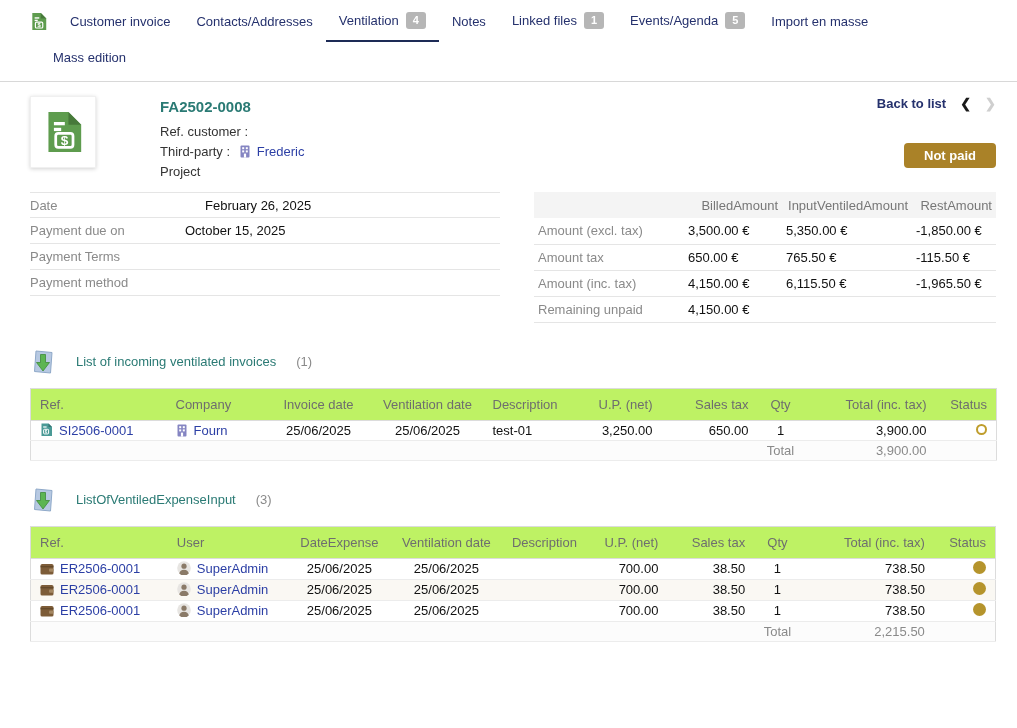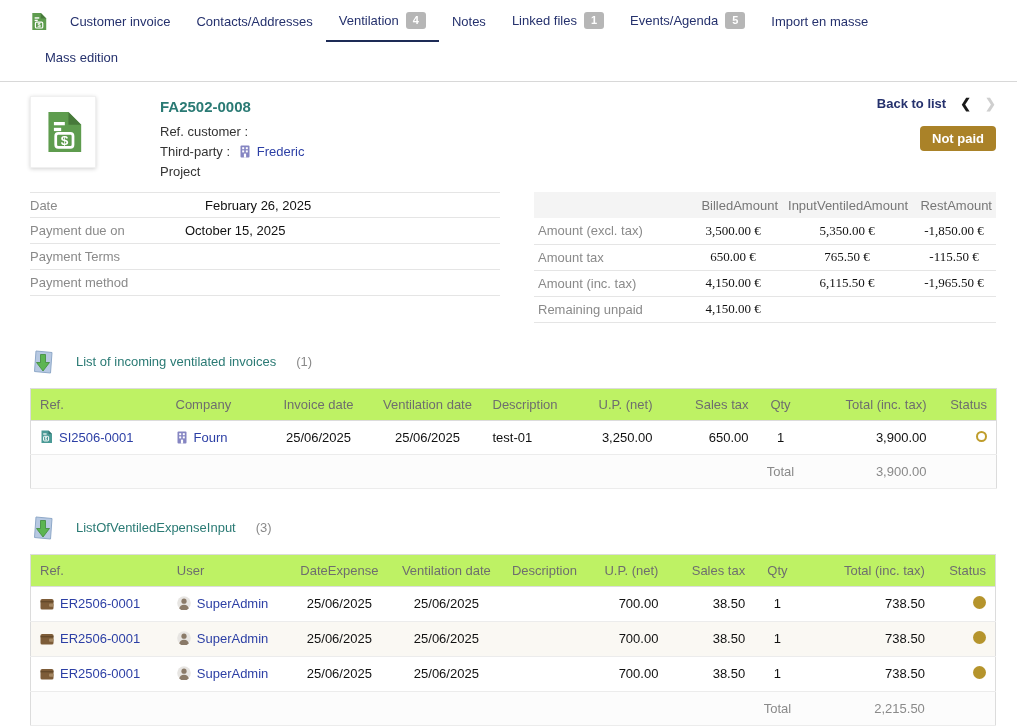--- a/index.html
+++ b/index.html
@@ -8,66 +8,66 @@
 
   
   .tabsbar { display:flex; align-items:flex-end; padding:8px 21px 0 30px; }
   .tabsbar .doc-ic { margin:0 10px 8px 0; }
   .tab { color:#25316d; padding:4px 13px 11px 13px; cursor:pointer; white-space:nowrap;
          border-bottom:2px solid transparent; display:flex; align-items:center; gap:7px;}
   .tab.active { border-bottom:2px solid #1d2b56; }
   .count-badge { background:#b6b6b6; color:#fff; font-size:11px; line-height:1;
          padding:3px 7px; border-radius:3px; font-weight:bold; }
   .tabsrow2 { padding:6px 21px 12px 45px; display:flex; }
-  .tabsrow2 .tab { padding:2px 0 2px 0; }
+  .tabsrow2 .tab { padding:2px 0 2px 0;margin-left:8px; }
   .topline { border-bottom:1px solid #d8d8d8; }
 
   
   .banner { display:flex; padding:14px 21px 0 30px;gap:40px; }
   .photo-card { width:66px; height:72px; background:#fff; border:1px solid #f0f0f0;
       box-shadow:0 1px 4px rgba(0,0,0,.18); display:flex; align-items:center; justify-content:center; flex:0 0 auto;}
   .banner-info { margin-left:24px; line-height:20px; color:#333; }
   .banner-title { color:#2a7a74; font-weight:bold; font-size:15px; margin:1px 0 5px; }
   .inline-link { color:#2c3fa5; text-decoration:none; }
   .banner-right { margin-left:auto; display:flex; flex-direction:column; align-items:flex-end; }
   .backnav { display:flex; align-items:center; gap:14px; }
   .back-link { color:#25316d; font-weight:bold; text-decoration:none; }
   .chev { font-size:13px; font-weight:bold; }
   .chev.prev { color:#1a1a1a; cursor:pointer; }
   .chev.next { color:#cfcfcf; }
-  .status-pill { margin-top:15px; background:#aa8228; color:#fff; font-weight:bold;
-      padding:5px 12px; border-radius:4px; font-size:13px; }
+  .status-pill { margin-top:32px; background:#aa8228; color:#fff; font-weight:bold;
+      padding:5px 20px; border-radius:4px; font-size:13px; }
 
   
   .cols { display:flex; padding:10px 21px 0 30px; gap:34px; }
   .col-left { flex:0 0 470px; }
   .frow { display:flex; align-items:center; height:26px; border-bottom:1px solid #e5e5e5; }
   .frow:first-child { border-top:1px solid #e5e5e5;gap:20px; }
   .frow .lbl { flex:0 0 155px; color:#8a8a8a; }
   .frow .val { color:#111; }
   .col-right { flex:1; }
   table { border-collapse:collapse; }
   .amounts { width:100%; }
   .amounts th, .amounts td { height:26px; padding:0 4px; font-weight:normal; }
   .amounts th { background:#f4f4f4; color:#777; text-align:right; }
   .amounts th.first { text-align:left; }
   .amounts td { border-bottom:1px solid #e5e5e5; }
   .amounts td.lbl { color:#8a8a8a; text-align:left; }
-  .amounts td.num { text-align:center; color:#111;font-family:Liberation Serif, serif; }
+  .amounts td.num { text-align:left; color:#111; }
 
   
   .section-head { display:flex; align-items:center; gap:20px; padding:0 21px 0 30px; margin:20px 0 13px; }
   .section-title { color:#2a7a74; }
   .section-count { color:#8a8a8a; }
 
   
   .listtable { width:966px; margin:0 21px 0 30px; border:1px solid #dcdcdc; table-layout:fixed; }
   .listtable th { background:#bef264; color:#6e6e6e; font-weight:normal; padding:8px 9px;
       border-bottom:1px solid #dcdcdc; text-align:left; white-space:nowrap; }
-  .listtable td { padding:9px 9px; color:#111; white-space:nowrap; overflow:hidden; }
+  .listtable td { padding:2px 9px; color:#111; white-space:nowrap; overflow:hidden; }
   .listtable tbody tr { border-bottom:1px solid #ececec; }
   .listtable .right { text-align:right; }
   .listtable .center { text-align:center; }
   .listtable tr.total-row { background:#fcfcfc; border-top:1px solid #dcdcdc; }
   .listtable tr.total-row td { color:#8a8a8a; }
   .listtable tr.stripe { background:#faf8f3; }
   .cell-ic { display:inline-flex; vertical-align:-2px; margin-right:6px; }
   .status-dot-hollow { display:inline-block; width:11px; height:11px; border-radius:50%;
       border:2px solid #bf9d2c; background:#fff; }
   .status-dot-filled { display:inline-block; width:13px; height:13px; border-radius:50%;

